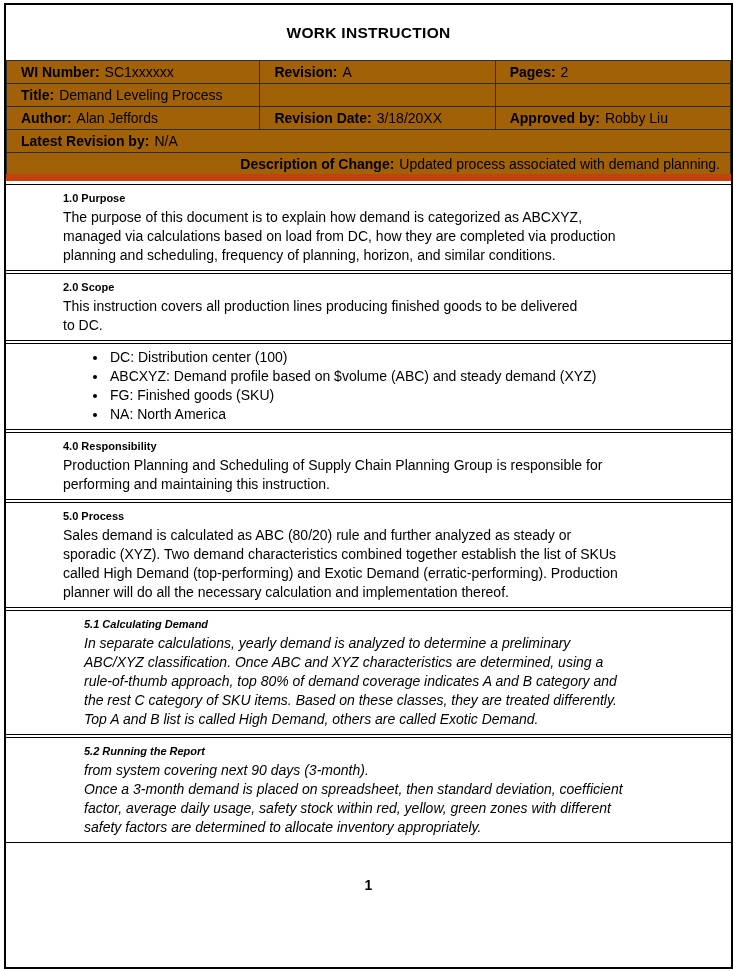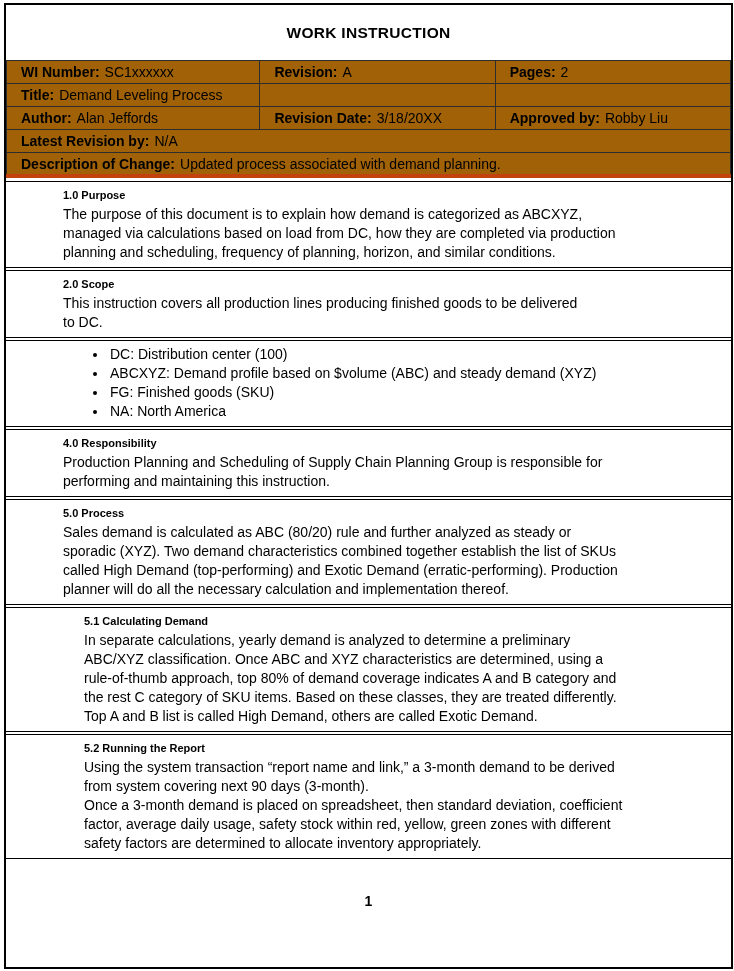--- a/index.html
+++ b/index.html
@@ -41,34 +41,34 @@
   table.meta td {
     background: #a16207;
     border: 1.5px solid #2d2d2d;
     padding: 2.5px 10px 2.5px 14px;
     font-size: 14px;
     height: 23px;
     vertical-align: middle;
     overflow: hidden;
     white-space: nowrap;
   }
-  table.meta tr.last td { border-bottom: 4px solid #c2410c; }
+  table.meta tr.last td { border-bottom: 7px solid #c2410c; text-align: right; }
   .lbl { font-weight: 700; margin-right: 5px; }
   .val { font-weight: 400; }
   
   .secs { flex: 0 0 auto; margin-top: 3px; }
   .sec {
     border-top: 1.5px solid #000000;
     border-bottom: 1.5px solid #000000;
     margin-bottom: 2px;
     padding: 4px 26px 5px 57px;
     font-size: 14px;
     line-height: 19px;
   }
-  .sec.indent { padding-left: 78px; padding-right: 6px; }
+  .sec.indent { padding-left: 78px; padding-right: 6px; font-style: italic; }
   .sec h3 {
     margin: 0;
     font-size: 11px;
     font-weight: 700;
     line-height: 19px;
   }
   .para { margin: 0; }
   .para + .para { }
   .tline { white-space: nowrap; }
   .sec ul {
@@ -198,21 +198,20 @@
         <div class="tline">ABC/XYZ classification. Once ABC and XYZ characteristics are determined, using a</div>
         <div class="tline">rule-of-thumb approach, top 80% of demand coverage indicates A and B category and</div>
         <div class="tline">the rest C category of SKU items. Based on these classes, they are treated differently.</div>
         <div class="tline">Top A and B list is called High Demand, others are called Exotic Demand.</div>
       </div>
     </section>
 
     <section class="sec indent">
       <h3>5.2 Running the Report</h3>
       <div class="para">
-        <div class="tline">Using the system transaction “report name and link,” a 3-month demand to be derived</div>
         <div class="tline">from system covering next 90 days (3-month).</div>
       </div>
       <div class="para">
         <div class="tline">Once a 3-month demand is placed on spreadsheet, then standard deviation, coefficient</div>
         <div class="tline">factor, average daily usage, safety stock within red, yellow, green zones with different</div>
         <div class="tline">safety factors are determined to allocate inventory appropriately.</div>
       </div>
     </section>
 
   </div>

